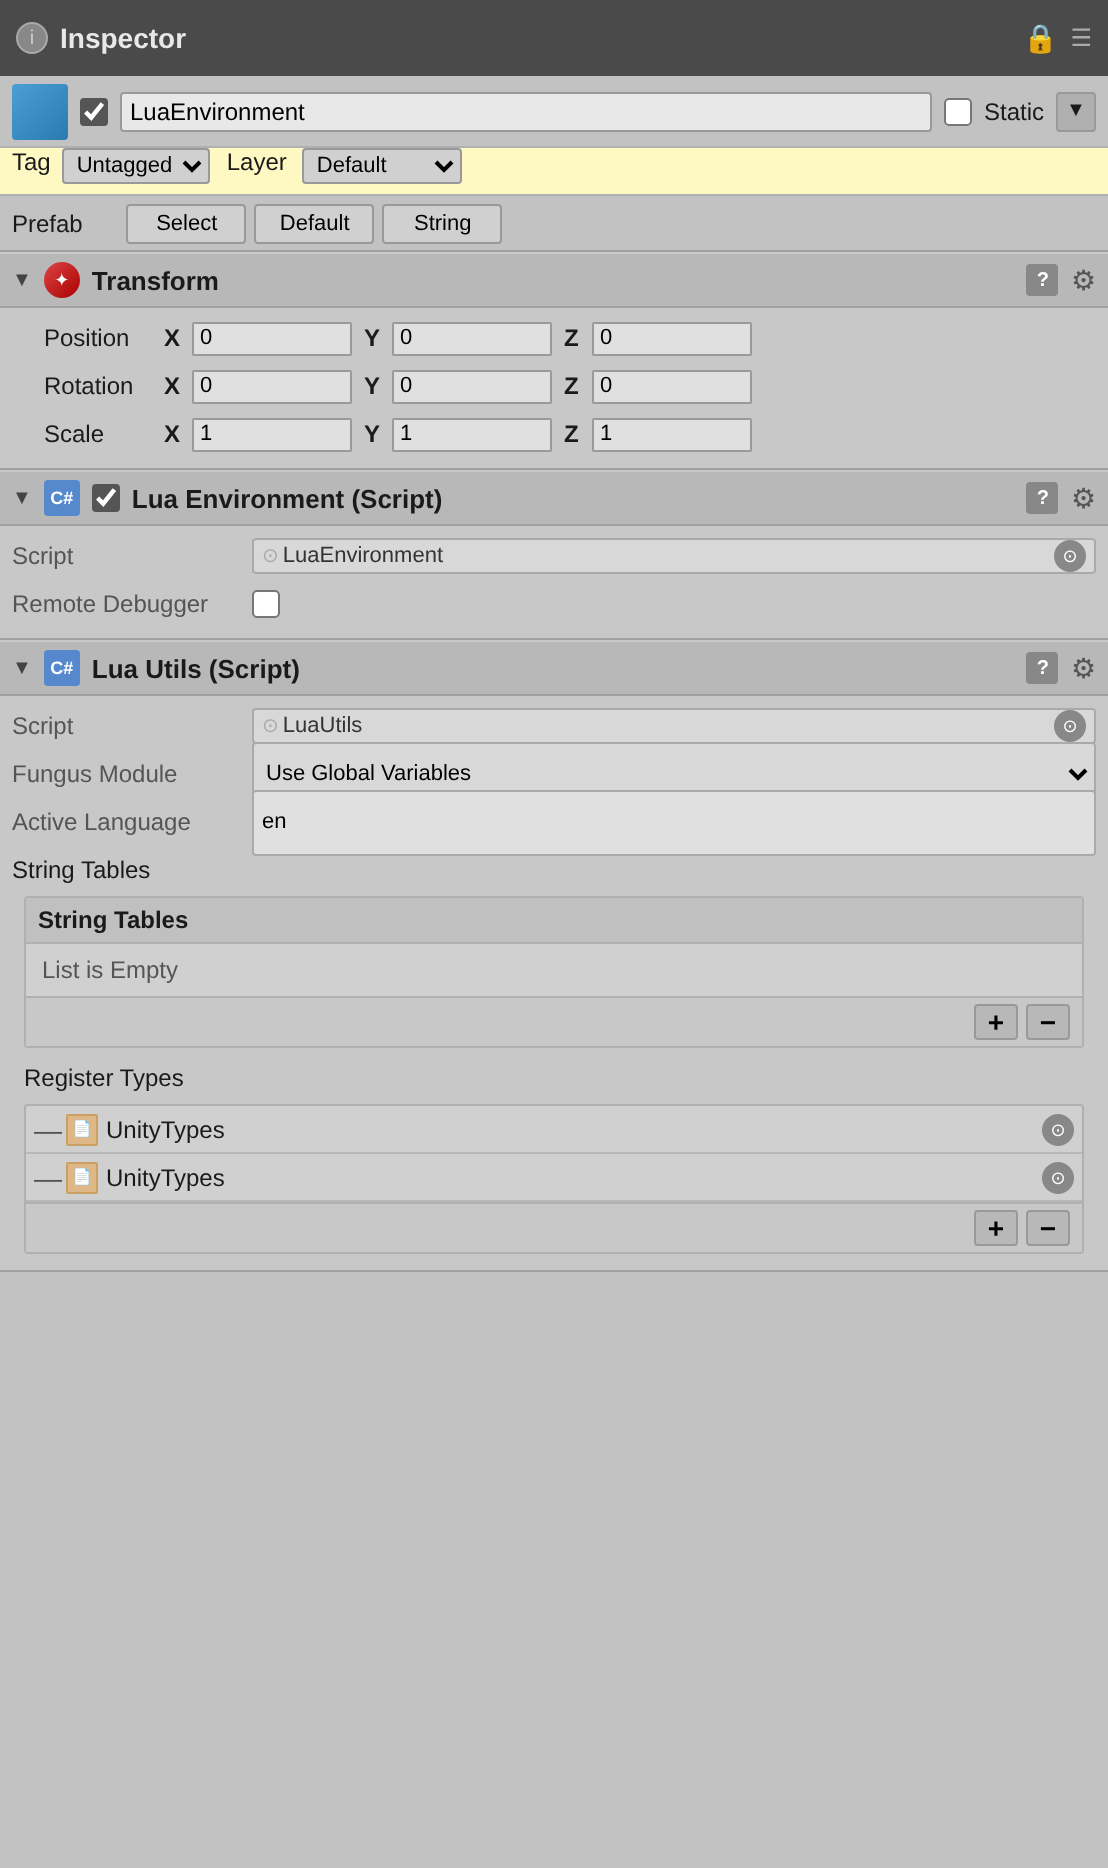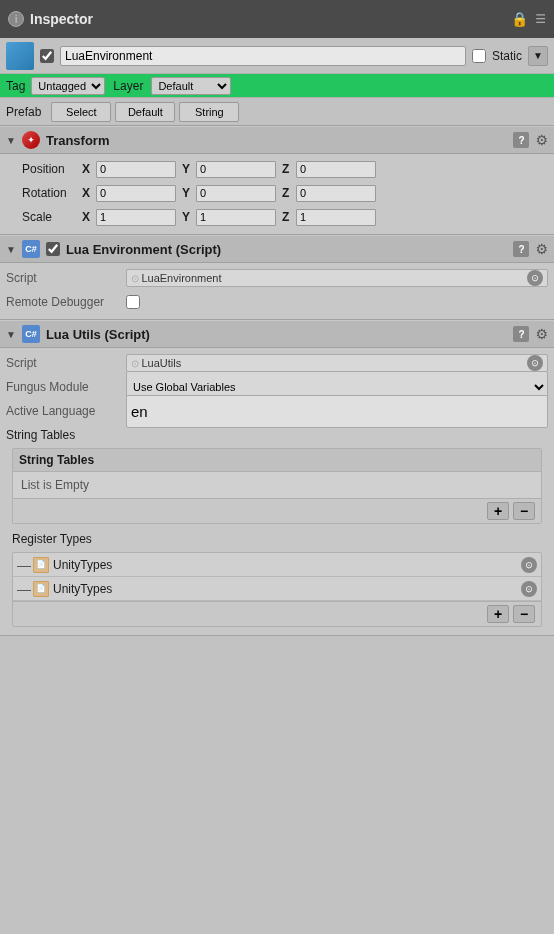--- a/index.html
+++ b/index.html
@@ -96,24 +96,24 @@
       background: #b0b0b0;
       border: 1px solid #999;
       border-radius: 2px;
       cursor: pointer;
       display: flex; align-items: center; justify-content: center;
       font-size: 10px;
     }
 
     
     .tag-layer-row {
-      background: #22c55e;
+      background: #fef9c3;
       height: 24px;
       display: flex;
-      align-items: center;
+      align-items: flex-start;
       padding: 0 6px;
       gap: 4px;
       border-bottom: 1px solid #b0b0b0;
     }
     .tag-label { font-size: 12px; margin-right: 2px; }
     .tag-select {
       height: 18px;
       background: #d0d0d0;
       border: 1px solid #999;
       border-radius: 2px;
@@ -125,21 +125,21 @@
     
     .prefab-row {
       background: #c2c2c2;
       height: 28px;
       display: flex;
       align-items: center;
       padding: 0 6px;
       gap: 4px;
       border-bottom: 1px solid #a0a0a0;
     }
-    .prefab-label { font-size: 12px; margin-right: 6px; }
+    .prefab-label { font-size: 12px; margin-right: 18px; }
     .prefab-btn {
       height: 20px;
       min-width: 60px;
       background: #d0d0d0;
       border: 1px solid #999;
       border-radius: 2px;
       font-size: 11px;
       cursor: pointer;
       padding: 0 8px;
     }
@@ -319,21 +319,21 @@
       font-size: 11px;
       padding: 0 2px;
     }
 
     .text-input-field {
       flex: 1;
       height: 33px;
       background: #e0e0e0;
       border: 1px solid #aaa;
       border-radius: 2px;
-      font-size: 15px;
+      font-size: 11px;
       padding: 0 4px;
     }
 
     
     .string-tables-section {
       background: #d0d0d0;
       border: 1px solid #b0b0b0;
       margin: 4px 6px;
       border-radius: 2px;
     }

